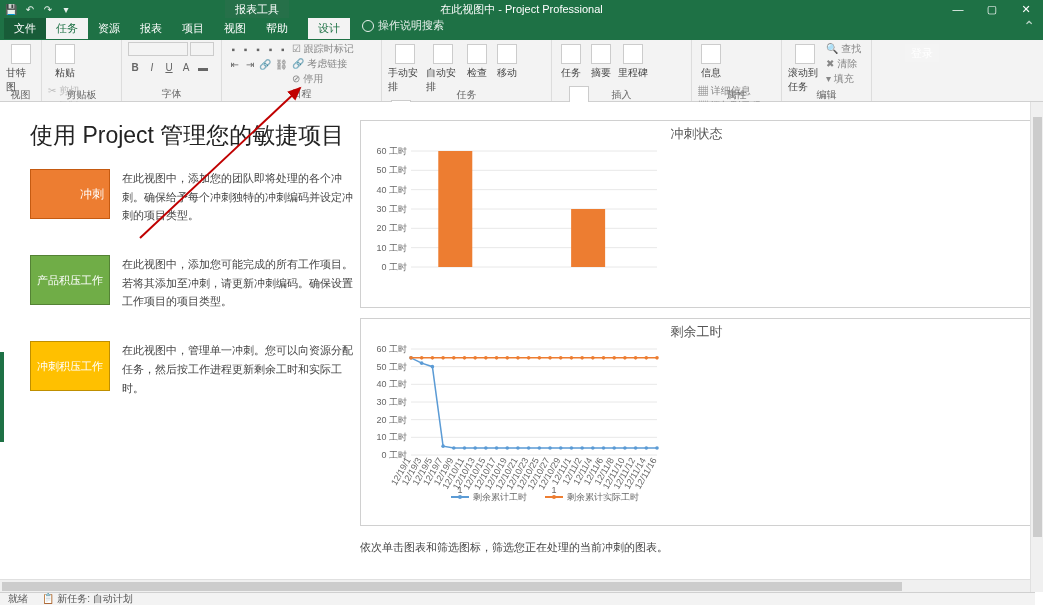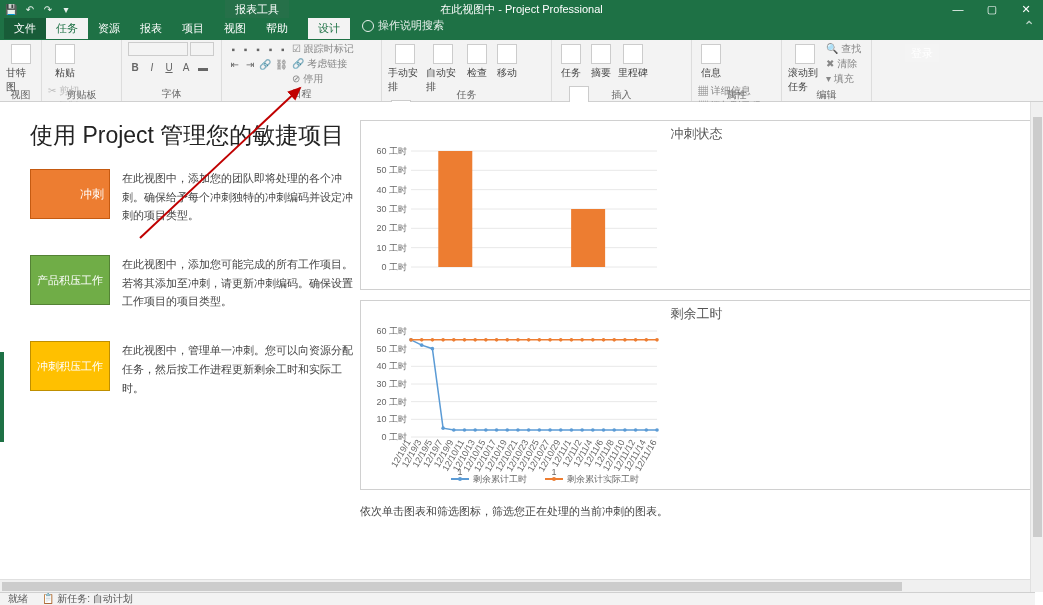--- a/index.html
+++ b/index.html
@@ -50,21 +50,21 @@
 .leftcol { width: 330px; }
 .heading { font-size: 23px; font-weight: 300; color: #222; margin-bottom: 18px; }
 .block { display: flex; gap: 12px; margin-bottom: 30px; }
 .card { width: 80px; height: 50px; display: flex; align-items: center; justify-content: center; color: #fff; font-size: 12px; text-align: center; border: 1px solid; }
 .card.c1 { background: #ed7d31; border-color: #c55a11; padding-left: 44px; }
 .card.c2 { background: #70ad47; border-color: #548235; line-height: 1.3; padding: 2px; font-size: 11px; }
 .card.c3 { background: #ffc000; border-color: #bf8f00; line-height: 1.3; padding: 2px; font-size: 11px; }
 .desc { font-size: 11px; color: #444; line-height: 1.7; flex: 1; }
 
 .rightcol { flex: 1; display: flex; flex-direction: column; gap: 10px; }
-.chartbox { border: 1px solid #d0d0d0; padding: 4px 10px 0 10px; }
+.chartbox { border: 1px solid #d0d0d0; padding: 4px 10px 18px 10px; }
 .chtitle { text-align: center; font-size: 13px; color: #555; margin-bottom: 4px; }
 svg text { font-size: 9px; fill: #666; }
 .footer-note { font-size: 11px; color: #444; margin-top: 4px; }
 
 
 .status { position: absolute; bottom: 0; left: 0; right: 8px; height: 13px; background: #f3f3f3; border-top: 1px solid #d0d0d0; font-size: 10px; color: #555; padding: 0 8px; display: flex; align-items: center; gap: 14px; }
 
 
 .arrow { position: absolute; left: 130px; top: 28px; width: 250px; height: 220px; pointer-events: none; }
 

